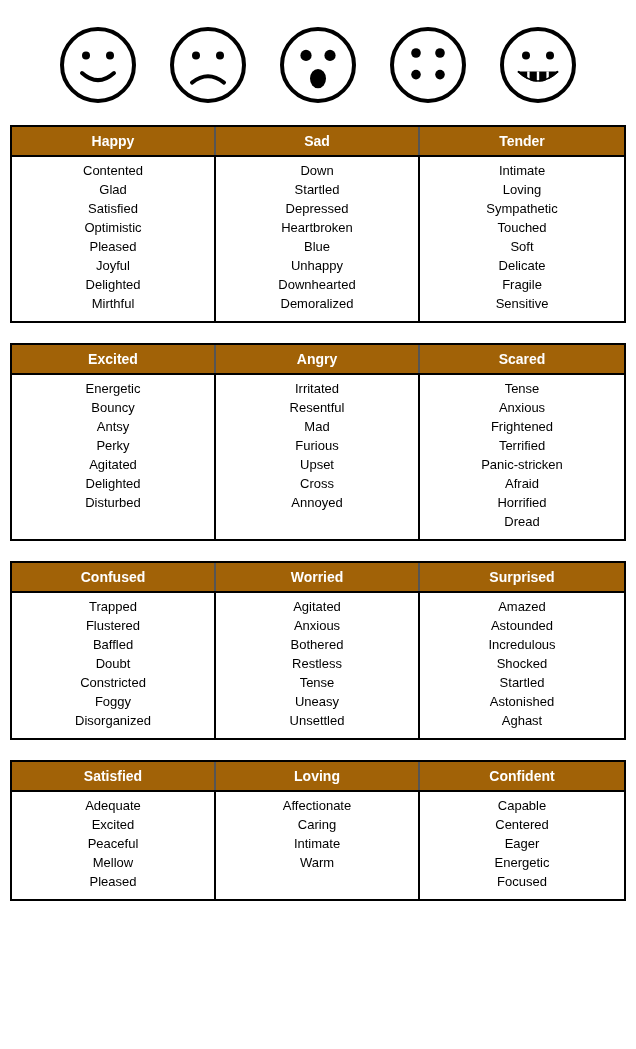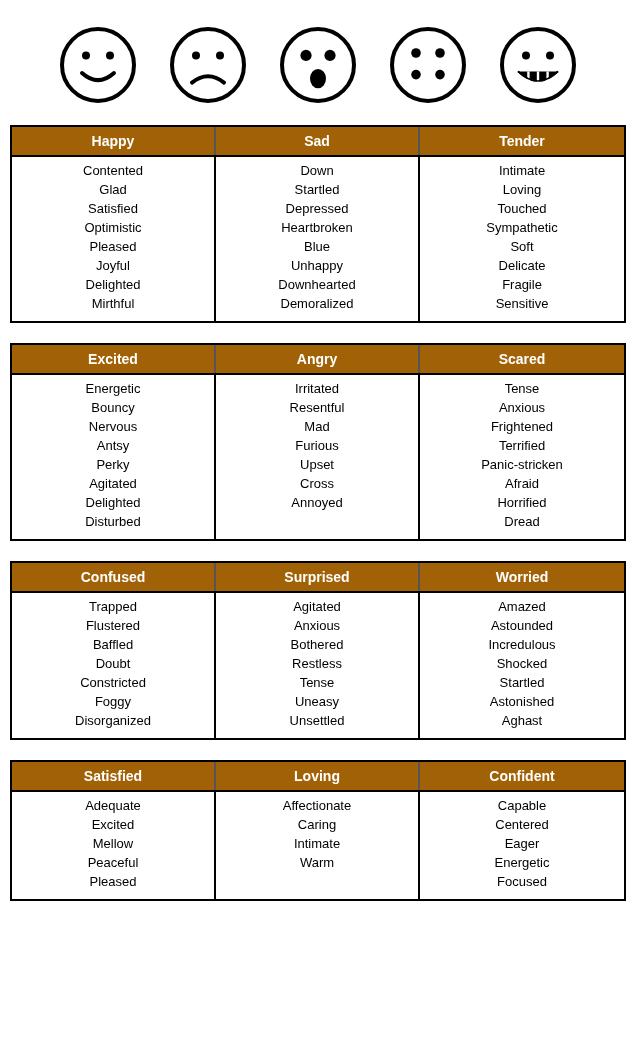--- a/index.html
+++ b/index.html
@@ -143,40 +143,39 @@
           <span class="emotion-item">Depressed</span>
           <span class="emotion-item">Heartbroken</span>
           <span class="emotion-item">Blue</span>
           <span class="emotion-item">Unhappy</span>
           <span class="emotion-item">Downhearted</span>
           <span class="emotion-item">Demoralized</span>
         </div>
         <div class="emotion-col">
           <span class="emotion-item">Intimate</span>
           <span class="emotion-item">Loving</span>
+          <span class="emotion-item">Sympathetic</span>
           <span class="emotion-item">Touched</span>
-          <span class="emotion-item">Sympathetic</span>
           <span class="emotion-item">Soft</span>
           <span class="emotion-item">Delicate</span>
           <span class="emotion-item">Fragile</span>
           <span class="emotion-item">Sensitive</span>
         </div>
       </div>
     </div>
     <div class="emotion-section">
       <div class="emotion-headers">
         <div class="emotion-header">Excited</div>
         <div class="emotion-header">Angry</div>
         <div class="emotion-header">Scared</div>
       </div>
       <div class="emotion-columns">
         <div class="emotion-col">
           <span class="emotion-item">Energetic</span>
           <span class="emotion-item">Bouncy</span>
-          <span class="emotion-item">Nervous</span>
           <span class="emotion-item">Antsy</span>
           <span class="emotion-item">Perky</span>
           <span class="emotion-item">Agitated</span>
           <span class="emotion-item">Delighted</span>
           <span class="emotion-item">Disturbed</span>
         </div>
         <div class="emotion-col">
           <span class="emotion-item">Irritated</span>
           <span class="emotion-item">Resentful</span>
           <span class="emotion-item">Mad</span>
@@ -193,22 +192,22 @@
           <span class="emotion-item">Panic-stricken</span>
           <span class="emotion-item">Afraid</span>
           <span class="emotion-item">Horrified</span>
           <span class="emotion-item">Dread</span>
         </div>
       </div>
     </div>
     <div class="emotion-section">
       <div class="emotion-headers">
         <div class="emotion-header">Confused</div>
+        <div class="emotion-header">Worried</div>
         <div class="emotion-header">Surprised</div>
-        <div class="emotion-header">Worried</div>
       </div>
       <div class="emotion-columns">
         <div class="emotion-col">
           <span class="emotion-item">Trapped</span>
           <span class="emotion-item">Flustered</span>
           <span class="emotion-item">Baffled</span>
           <span class="emotion-item">Doubt</span>
           <span class="emotion-item">Constricted</span>
           <span class="emotion-item">Foggy</span>
           <span class="emotion-item">Disorganized</span>
@@ -236,22 +235,22 @@
     <div class="emotion-section">
       <div class="emotion-headers">
         <div class="emotion-header">Satisfied</div>
         <div class="emotion-header">Loving</div>
         <div class="emotion-header">Confident</div>
       </div>
       <div class="emotion-columns">
         <div class="emotion-col">
           <span class="emotion-item">Adequate</span>
           <span class="emotion-item">Excited</span>
+          <span class="emotion-item">Peaceful</span>
           <span class="emotion-item">Mellow</span>
-          <span class="emotion-item">Peaceful</span>
           <span class="emotion-item">Pleased</span>
         </div>
         <div class="emotion-col">
           <span class="emotion-item">Affectionate</span>
           <span class="emotion-item">Caring</span>
           <span class="emotion-item">Intimate</span>
           <span class="emotion-item">Warm</span>
         </div>
         <div class="emotion-col">
           <span class="emotion-item">Capable</span>

